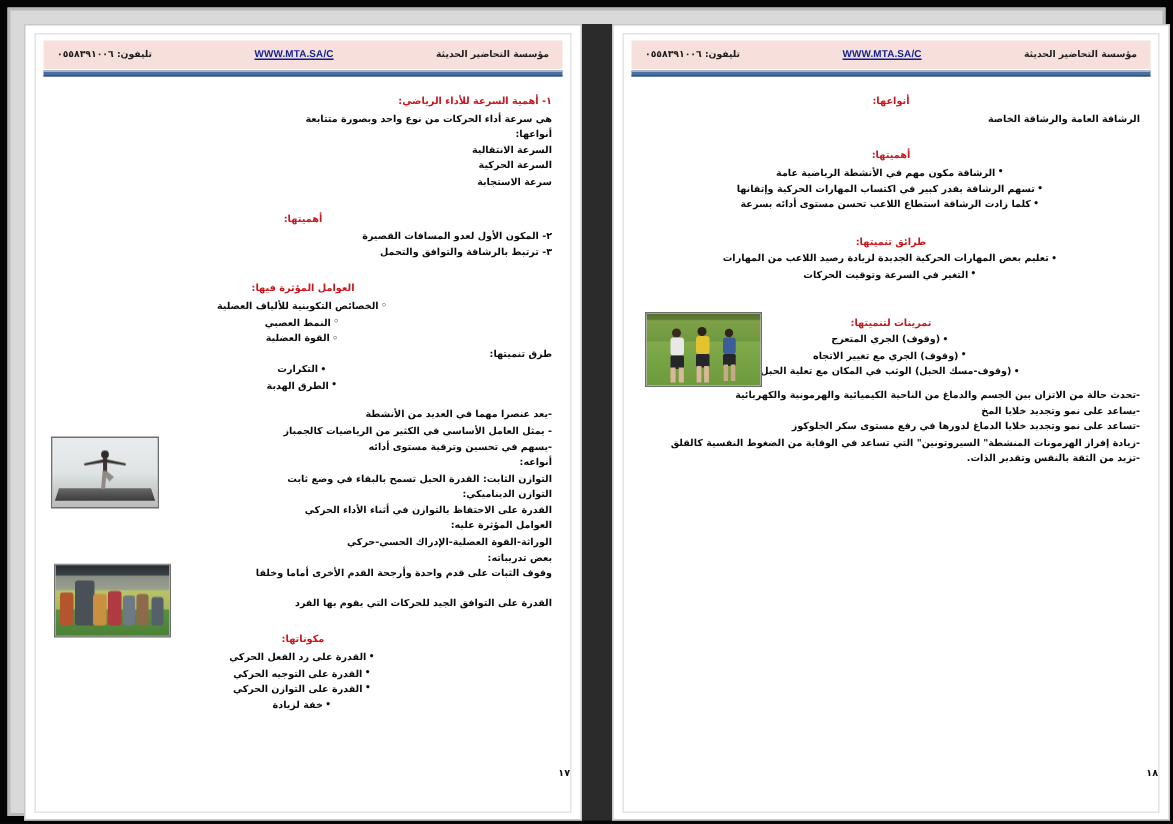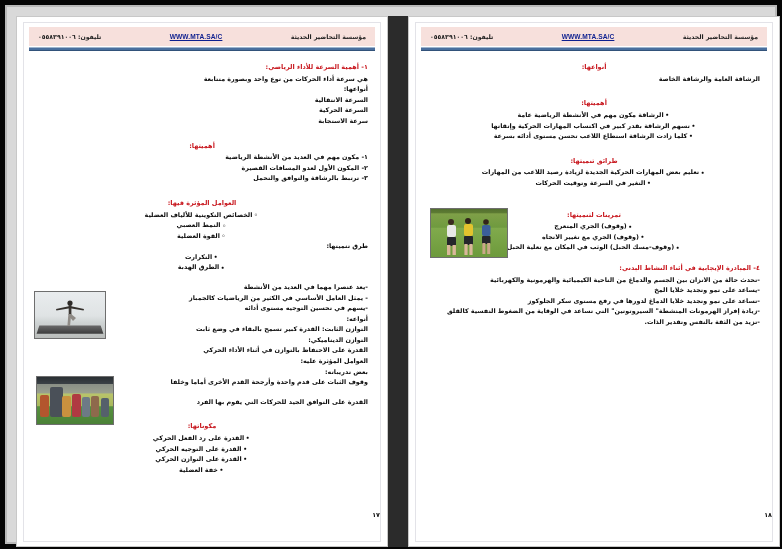--- a/index.html
+++ b/index.html
@@ -201,21 +201,20 @@
             <div class="sec-title">١- أهمية السرعة للأداء الرياضي:</div>
             <div class="line">هي سرعة أداء الحركات من نوع واحد وبصورة متتابعة</div>
             <div class="line">أنواعها:</div>
             <div class="line">السرعة الانتقالية</div>
             <div class="line">السرعة الحركية</div>
             <div class="line">سرعة الاستجابة</div>
 
             <div class="spacer-md"></div>
 
             <div class="sub-title">أهميتها:</div>
-            <div class="line">١- مكون مهم في العديد من الأنشطة الرياضية</div>
             <div class="line">٢- المكون الأول لعدو المسافات القصيرة</div>
             <div class="line">٣- ترتبط بالرشاقة والتوافق والتحمل</div>
 
             <div class="spacer-md"></div>
 
             <div class="sub-title">العوامل المؤثرة فيها:</div>
             <ul class="b">
               <li><span class="bullet">◦</span><span>الخصائص التكوينية للألياف العضلية</span></li>
               <li><span class="bullet">◦</span><span>النمط العصبي</span></li>
               <li><span class="bullet">◦</span><span>القوة العضلية</span></li>
@@ -223,41 +222,42 @@
             <div class="line">طرق تنميتها:</div>
             <ul class="b">
               <li><span class="bullet">•</span><span>التكرارت</span></li>
               <li><span class="bullet">•</span><span>الطرق الهدبة</span></li>
             </ul>
 
             <div class="spacer-md"></div>
 
             <div class="line">-يعد عنصرا مهما في العديد من الأنشطة</div>
             <div class="line">- يمثل العامل الأساسي في الكثير من الرياضيات كالجمباز</div>
-            <div class="line">-يسهم في تحسين التوجيه مستوى أدائه</div>
+            <div class="line">-يسهم في تحسين وترقية مستوى أدائه</div>
             <div class="line">أنواعه:</div>
-            <div class="line">التوازن الثابت: القدرة كبير تسمح بالبقاء في وضع ثابت</div>
+            <div class="line">التوازن الثابت: القدرة الحبل تسمح بالبقاء في وضع ثابت</div>
             <div class="line">التوازن الديناميكي:</div>
             <div class="line">القدرة على الاحتفاظ بالتوازن في أثناء الأداء الحركي</div>
             <div class="line">العوامل المؤثرة عليه:</div>
+            <div class="line">الوراثة-القوة العضلية-الإدراك الحسي-حركي</div>
             <div class="line">بعض تدريباته:</div>
             <div class="line">وقوف الثبات على قدم واحدة وأرجحة القدم الأخرى أماما وخلفا</div>
 
             <div class="spacer-md"></div>
 
             <div class="line">القدرة على التوافق الجيد للحركات التي يقوم بها الفرد</div>
 
             <div class="spacer-md"></div>
 
             <div class="sub-title">مكوناتها:</div>
             <ul class="b">
               <li><span class="bullet">•</span><span>القدرة على رد الفعل الحركي</span></li>
               <li><span class="bullet">•</span><span>القدرة على التوجيه الحركي</span></li>
               <li><span class="bullet">•</span><span>القدرة على التوازن الحركي</span></li>
-              <li><span class="bullet">•</span><span>خفة العضلية</span></li>
+              <li><span class="bullet">•</span><span>خفة لزيادة</span></li>
             </ul>
           </div>
 
           <div class="photo ph-yoga">
             <div class="sky-bg"></div>
             <div class="yoga-mat"></div>
             <svg class="yoga-fig" width="34" height="30" viewBox="0 0 34 30">
               <circle cx="17" cy="4" r="2.6" fill="#2e2b28"></circle>
               <rect x="15.7" y="6" width="2.7" height="10" fill="#3a3632"></rect>
               <path d="M17 7 L3 10 L3.4 11.4 L17 9.2 Z" fill="#35312d"></path>
@@ -318,21 +318,20 @@
 
             <div class="sub-title">تمرينات لتنميتها:</div>
             <ul class="b">
               <li><span class="bullet">•</span><span>(وقوف) الجري المتعرج</span></li>
               <li><span class="bullet">•</span><span>(وقوف) الجري مع تغيير الاتجاه</span></li>
               <li><span class="bullet">•</span><span>(وقوف-مسك الحبل) الوثب في المكان مع تعلية الحبل</span></li>
             </ul>
 
             <div class="spacer-sm"></div>
 
-            <div class="sec-title">٤- المبادرة الإيجابية في أثناء النشاط البدني:</div>
             <div class="line">-تحدث حالة من الاتزان بين الجسم والدماغ من الناحية الكيميائية والهرمونية والكهربائية</div>
             <div class="line">-يساعد على نمو وتجديد خلايا المخ</div>
             <div class="line">-تساعد على نمو وتجديد خلايا الدماغ لدورها في رفع مستوى سكر الجلوكوز</div>
             <div class="line">-زيادة إفراز الهرمونات المنشطة" السيروتونين" التي تساعد في الوقاية من الضغوط النفسية كالقلق</div>
             <div class="line">-تزيد من الثقة بالنفس وتقدير الذات.</div>
           </div>
 
           <div class="photo ph-soccer">
             <div class="soccer-bg"></div>
             <svg viewBox="0 0 78 50" width="78" height="50" style="position:absolute;inset:0;">

